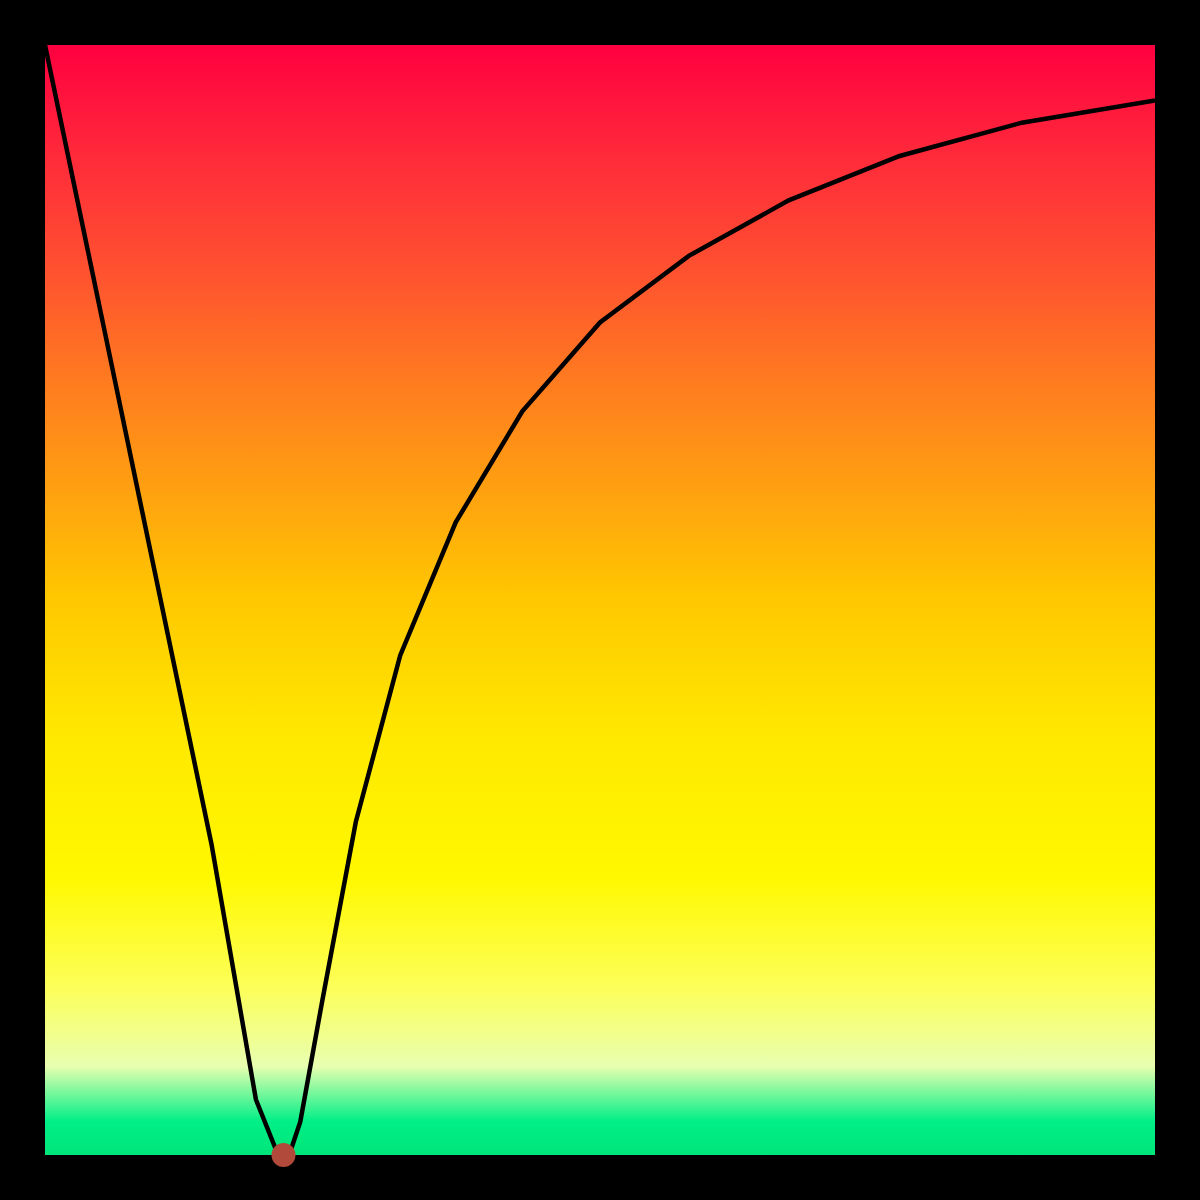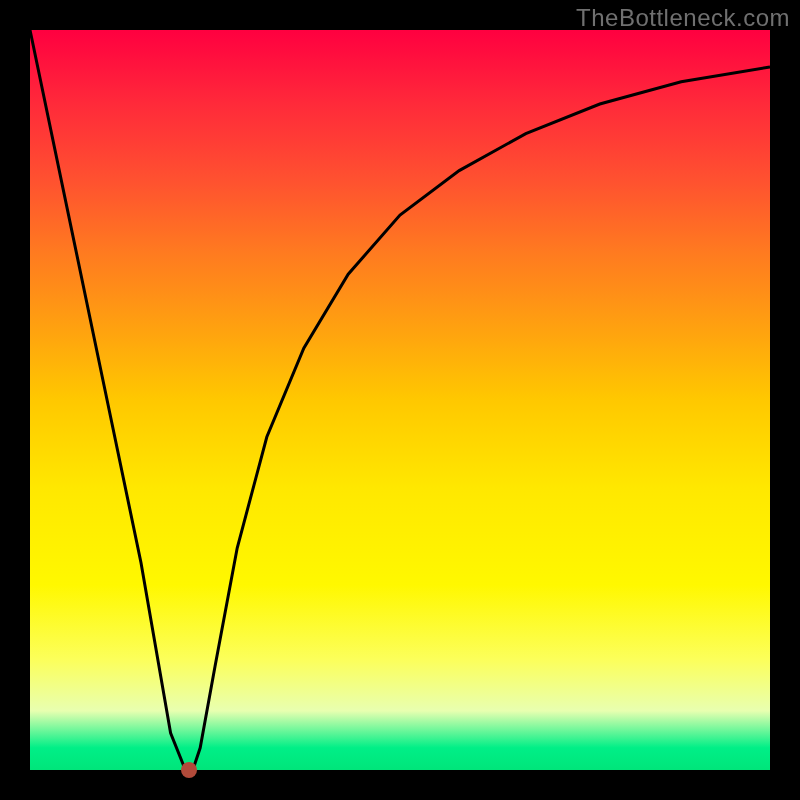--- a/index.html
+++ b/index.html
@@ -25,14 +25,13 @@
 </head>
 <body>
 
 <div class="frame">
   <div class="plot">
     <svg width="740" height="740" viewBox="0 0 740 740">
       <path id="curve" fill="none" stroke="#000" stroke-width="3" d="M0.0 0.0 L37.0 177.6 L74.0 355.2 L111.0 532.8 L140.6 703.0 L155.4 740.0 L162.8 740.0 L170.2 717.8 L185.0 636.4 L207.2 518.0 L236.8 407.0 L273.8 318.2 L318.2 244.2 L370.0 185.0 L429.2 140.6 L495.8 103.6 L569.8 74.0 L651.2 51.8 L740.0 37.0 "></path>
     </svg>
     <div id="marker" class="dot" style="left: 159.1px; top: 740px; background: rgb(177, 74, 58);"></div>
   </div>
-  <div class="watermark">TheBottleneck.com</div>
 </div>
 
 </body></html>

